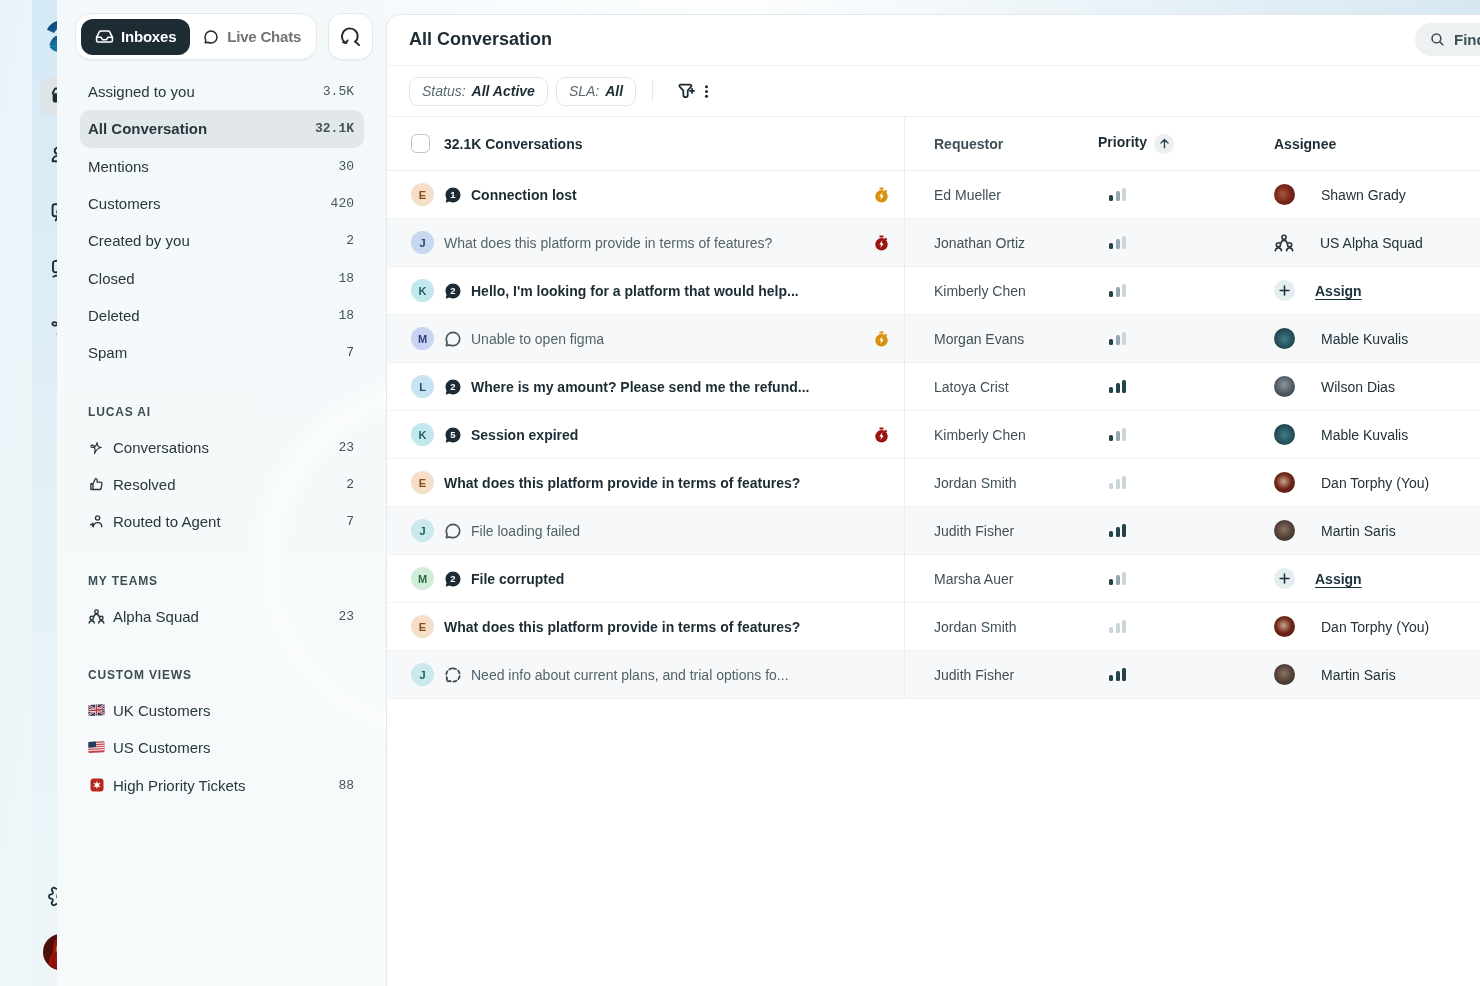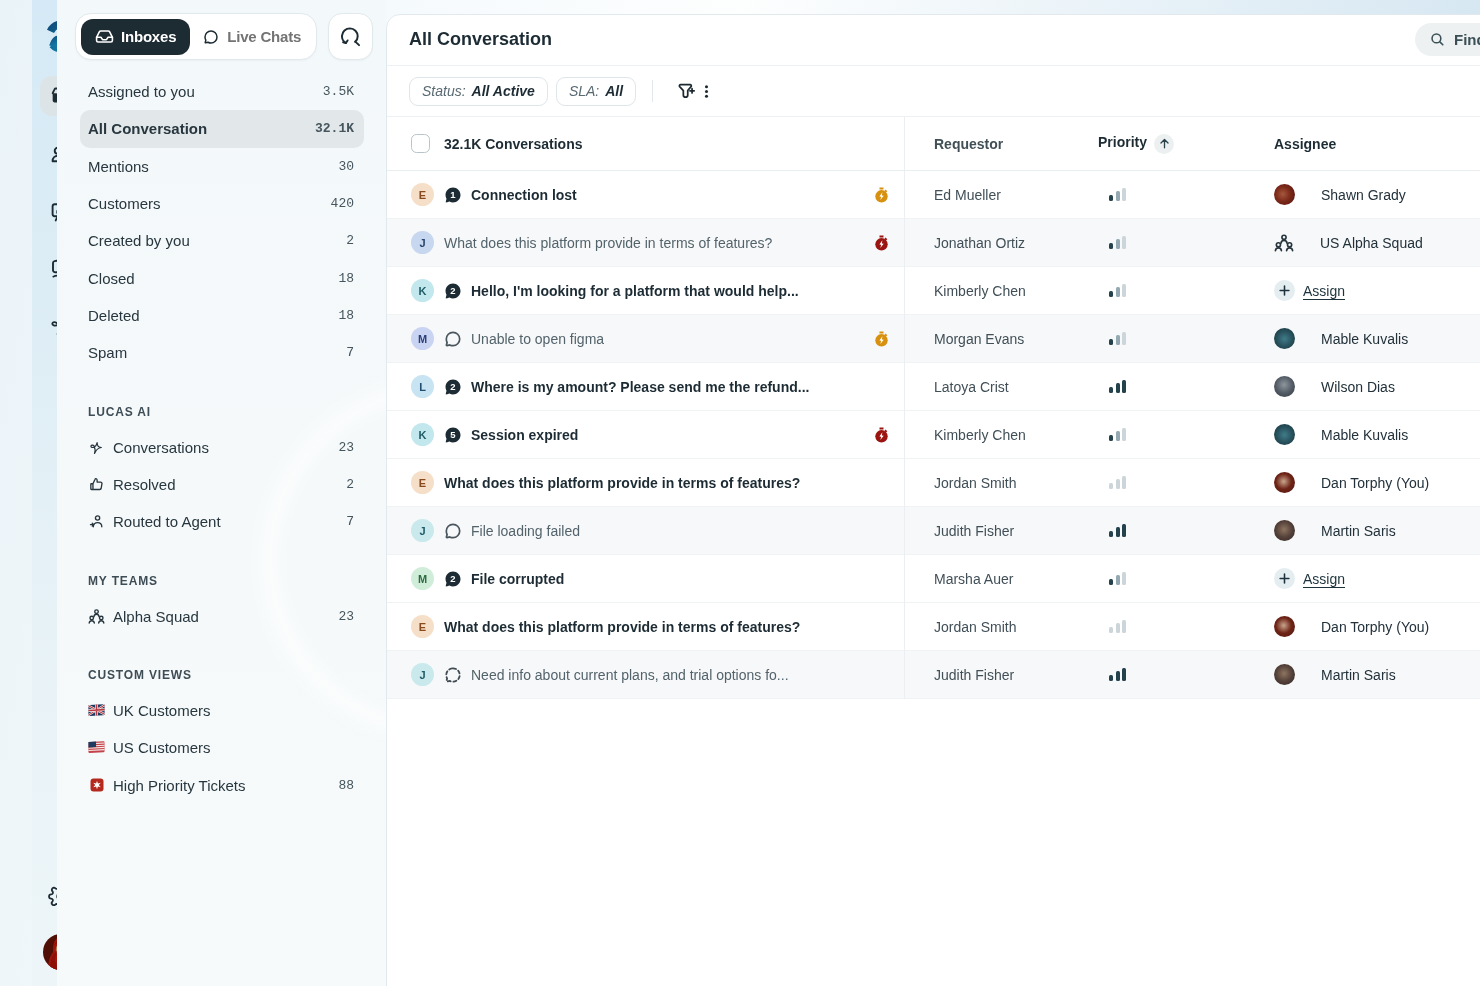--- a/index.html
+++ b/index.html
@@ -117,21 +117,21 @@
   .title { color:#1d2c34; font-weight:bold; white-space:nowrap; overflow:hidden; }
   .trow.read .title { color:#53636b; font-weight:normal; }
   .timer { position:absolute; right:14px; top:50%; transform:translateY(-50%); display:flex; }
   .bars { display:flex; align-items:flex-end; gap:2.5px; margin-left:11px; }
   .bars i { width:4px; border-radius:1.5px; background:#ccd6da; display:block; }
   .bars i.on { background:#24424c; }
   .bars i.mid { background:#94a9b1; }
   .bars .b1 { height:6px; } .bars .b2 { height:10px; } .bars .b3 { height:13.5px; }
   .avatar { width:21px; height:21px; border-radius:50%; flex:none; }
   .aname { color:#22313a;margin-left:19px; }
-  .assign { display:flex; align-items:center; gap:8px; color:#1d333c; font-weight:normal; }
+  .assign { display:flex; align-items:center; gap:20px; color:#1d333c; font-weight:bold; }
   .assign u { text-underline-offset:3px; }
 
   .av-shawn { background:radial-gradient(circle at 42% 48%, #a5573d 0%, #7c2a1a 45%, #571410 90%); }
   .av-mable { background:radial-gradient(circle at 50% 52%, #3f7c89 0%, #28525d 50%, #16333b 95%); }
   .av-wilson { background:radial-gradient(circle at 48% 42%, #8e959d 0%, #545d66 50%, #343c44 95%); }
   .av-dan { background:radial-gradient(circle at 46% 45%, #c9a58c 0%, #6e2417 48%, #521610 95%); }
   .av-martin { background:radial-gradient(circle at 48% 45%, #8f7560 0%, #54413a 50%, #322622 95%); }
   .pluscir { width:21px; height:21px; border-radius:50%; background:#e4eef0; display:flex; align-items:center; justify-content:center; }
 </style>
 </head>

